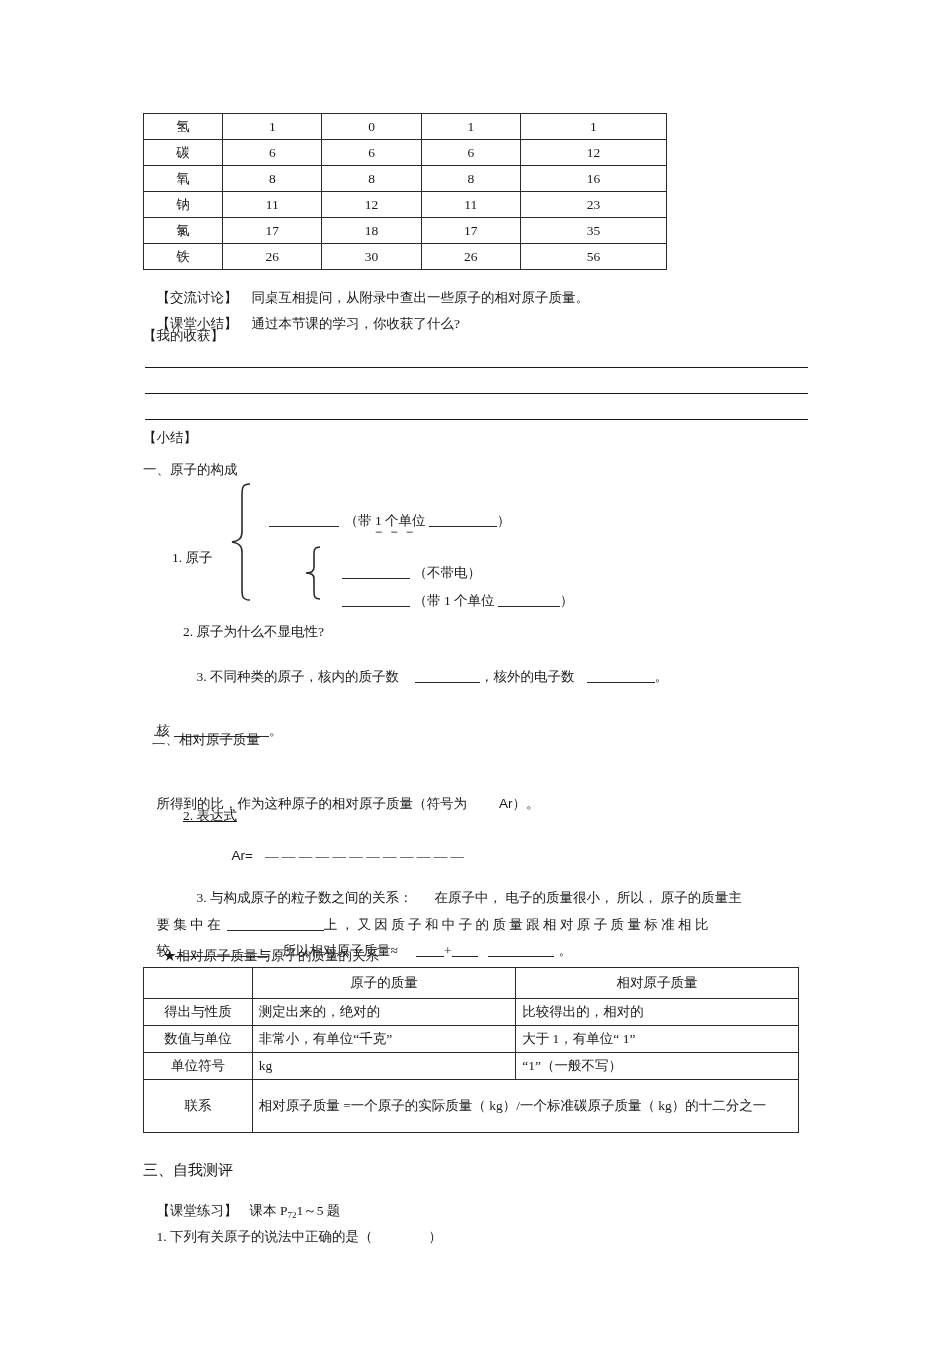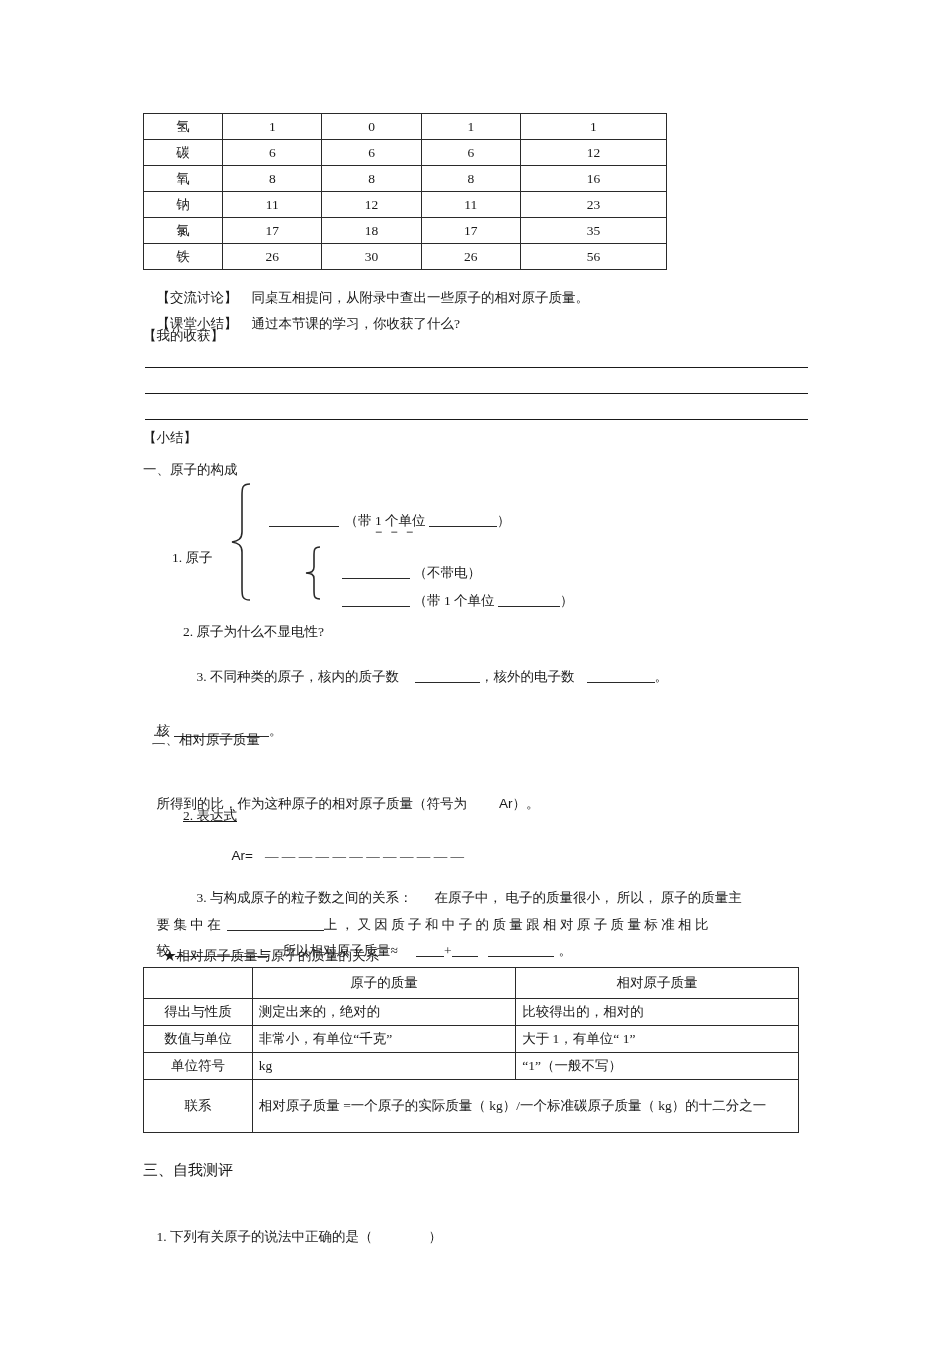--- a/index.html
+++ b/index.html
@@ -203,18 +203,21 @@
       </tr>
       <tr>
         <td class="h">联系</td>
         <td class="tall" colspan="2">相对原子质量 =一个原子的实际质量（ kg）/一个标准碳原子质量（ kg）的十二分之一</td>
       </tr>
     </tbody>
   </table>
 
   <div class="abs tx" style="left:143px;top:1163px;font-size:15px;">三、自我测评</div>
 
+  <div class="abs tx" style="left:143px;top:1190px;">
+    <span>【课堂练习】</span><span class="sp" style="width:12px;"></span><span>课本 P</span><sub>72</sub><span>1～5 题</span>
+  </div>
 
   <div class="abs tx" style="left:143px;top:1216px;">
     <span>1. 下列有关原子的说法中正确的是（</span><span class="sp" style="width:56px;"></span><span>）</span>
   </div>
 
 </div>
 
 </body></html>

